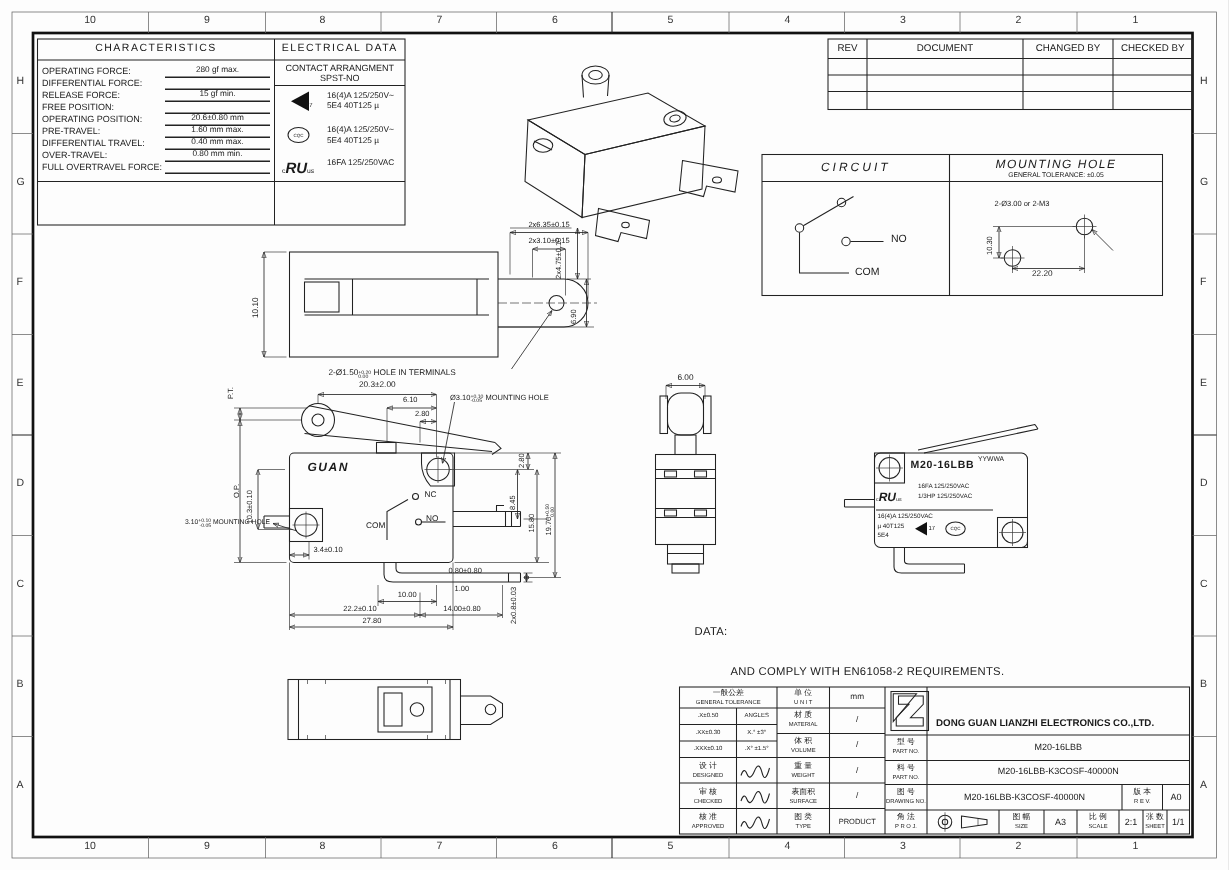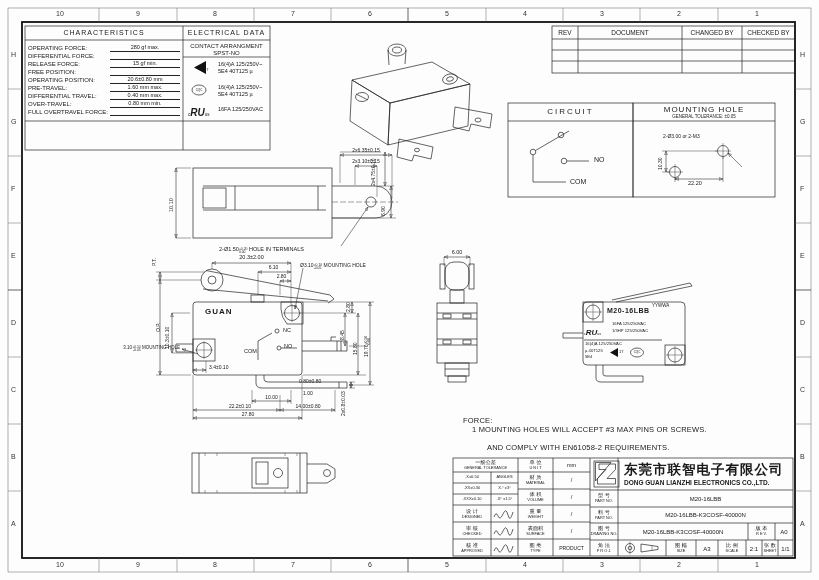--- a/index.html
+++ b/index.html
@@ -3,21 +3,21 @@
 <meta charset="utf-8">
 <style>
   html,body{margin:0;padding:0;background:#d9d9d9;}
   #sheet{position:relative;width:819px;height:580px;background:#fdfdfd;
          font-family:"Liberation Sans",sans-serif;color:#1a1a1a;overflow:hidden;}
   #linework{position:absolute;left:0;top:0;}
   .t{position:absolute;white-space:nowrap;line-height:1.15;}
   .ctr{text-align:center;}
   .rt{text-align:right;}
   .b{font-weight:bold;}
-  .s8{font-size:8px;} .s75{font-size:7.5px;} .s7{font-size:7px;} .s65{font-size:6.5px;}
+  .s8{font-size:8px;font-style:italic;} .s75{font-size:7.5px;} .s7{font-size:7px;} .s65{font-size:6.5px;}
   .s6{font-size:6px;} .s55{font-size:5.5px;} .s5{font-size:5px;} .s45{font-size:4.5px;}
   .s42{font-size:4.2px;} .s4{font-size:4px;} .s35{font-size:3.5px;} .s3{font-size:3px;}
   .vt{transform:rotate(-90deg);transform-origin:0 0;}
   .grid{color:#333;font-size:7px;}
   .stk{display:inline-block;vertical-align:-2px;line-height:1;}
   .stk span{display:block;font-size:3.4px;}
   .uline{border-bottom:0.6px solid #222;}
   .tbc{text-align:center;}
   .tbc .cn{font-size:5.2px;line-height:1.25;}
   .tbc .en{font-size:3.9px;line-height:1.1;color:#222;}
@@ -370,22 +370,21 @@
 <div class="t s45" style="left:652px;top:303px">YYWWA</div>
 <div class="t" style="left:584px;top:321px"><span class="s35">c</span><span class="ulmark" style="font-size:8px">RU</span><span class="s35">us</span></div>
 <div class="t s42" style="left:612px;top:322px">16FA 125/250VAC</div>
 <div class="t s42" style="left:612px;top:328.5px">1/3HP 125/250VAC</div>
 <div class="t s42" style="left:585px;top:342px">16(4)A 125/250VAC</div>
 <div class="t s42" style="left:585px;top:348.5px">µ 40T125</div>
 <div class="t s42" style="left:585px;top:355px">5E4</div>
 <div class="t s4" style="left:619px;top:350px">17</div>
 <div class="t s3 ctr" style="left:631px;top:351px;width:12px">CQC</div>
 
-<div class="t s75 note" style="left:463px;top:417px">FORCE:</div>
-<div class="t s75 note" style="left:472px;top:426px">1   MOUNTING HOLES WILL ACCEPT #3 MAX PINS OR SCREWS.</div>
+<div class="t s75 note" style="left:463px;top:417px">DATA:</div>
 <div class="t s75 note" style="left:487px;top:444px">AND COMPLY WITH EN61058-2 REQUIREMENTS.</div>
 
 <div class="t tbc" style="left:453px;top:459px;width:65px">
       <div class="cn">一般公差</div>
       <div class="en">GENERAL TOLERANCE</div>
     </div>
 <div class="t s4 ctr" style="left:453px;top:475px;width:38px">.X±0.50</div>
 <div class="t s4 ctr" style="left:491px;top:475px;width:27px">ANGLES</div>
 <div class="t s4 ctr" style="left:453px;top:486px;width:38px">.XX±0.30</div>
 <div class="t s4 ctr" style="left:491px;top:486px;width:27px">X.° ±3°</div>
@@ -426,21 +425,20 @@
 <div class="t tbc" style="left:518px;top:525px;width:35px">
       <div class="cn">表面积</div>
       <div class="en">SURFACE</div>
     </div>
 <div class="t s55 ctr" style="left:553px;top:528px;width:37px">/</div>
 <div class="t tbc" style="left:518px;top:542px;width:35px">
       <div class="cn">图 类</div>
       <div class="en">TYPE</div>
     </div>
 <div class="t s5 ctr" style="left:553px;top:546px;width:37px">PRODUCT</div>
-<div class="t b" style="left:624px;top:462px;width:168px;font-size:13.5px;letter-spacing:1px">东莞市联智电子有限公司</div>
 <div class="t b s65" style="left:624px;top:479px;width:168px">DONG GUAN LIANZHI ELECTRONICS CO.,LTD.</div>
 <div class="t tbc" style="left:590px;top:492px;width:28px">
       <div class="cn">型 号</div>
       <div class="en">PART NO.</div>
     </div>
 <div class="t s6 ctr" style="left:618px;top:496px;width:175px">M20-16LBB</div>
 <div class="t tbc" style="left:590px;top:509px;width:28px">
       <div class="cn">料 号</div>
       <div class="en">PART NO.</div>
     </div>

